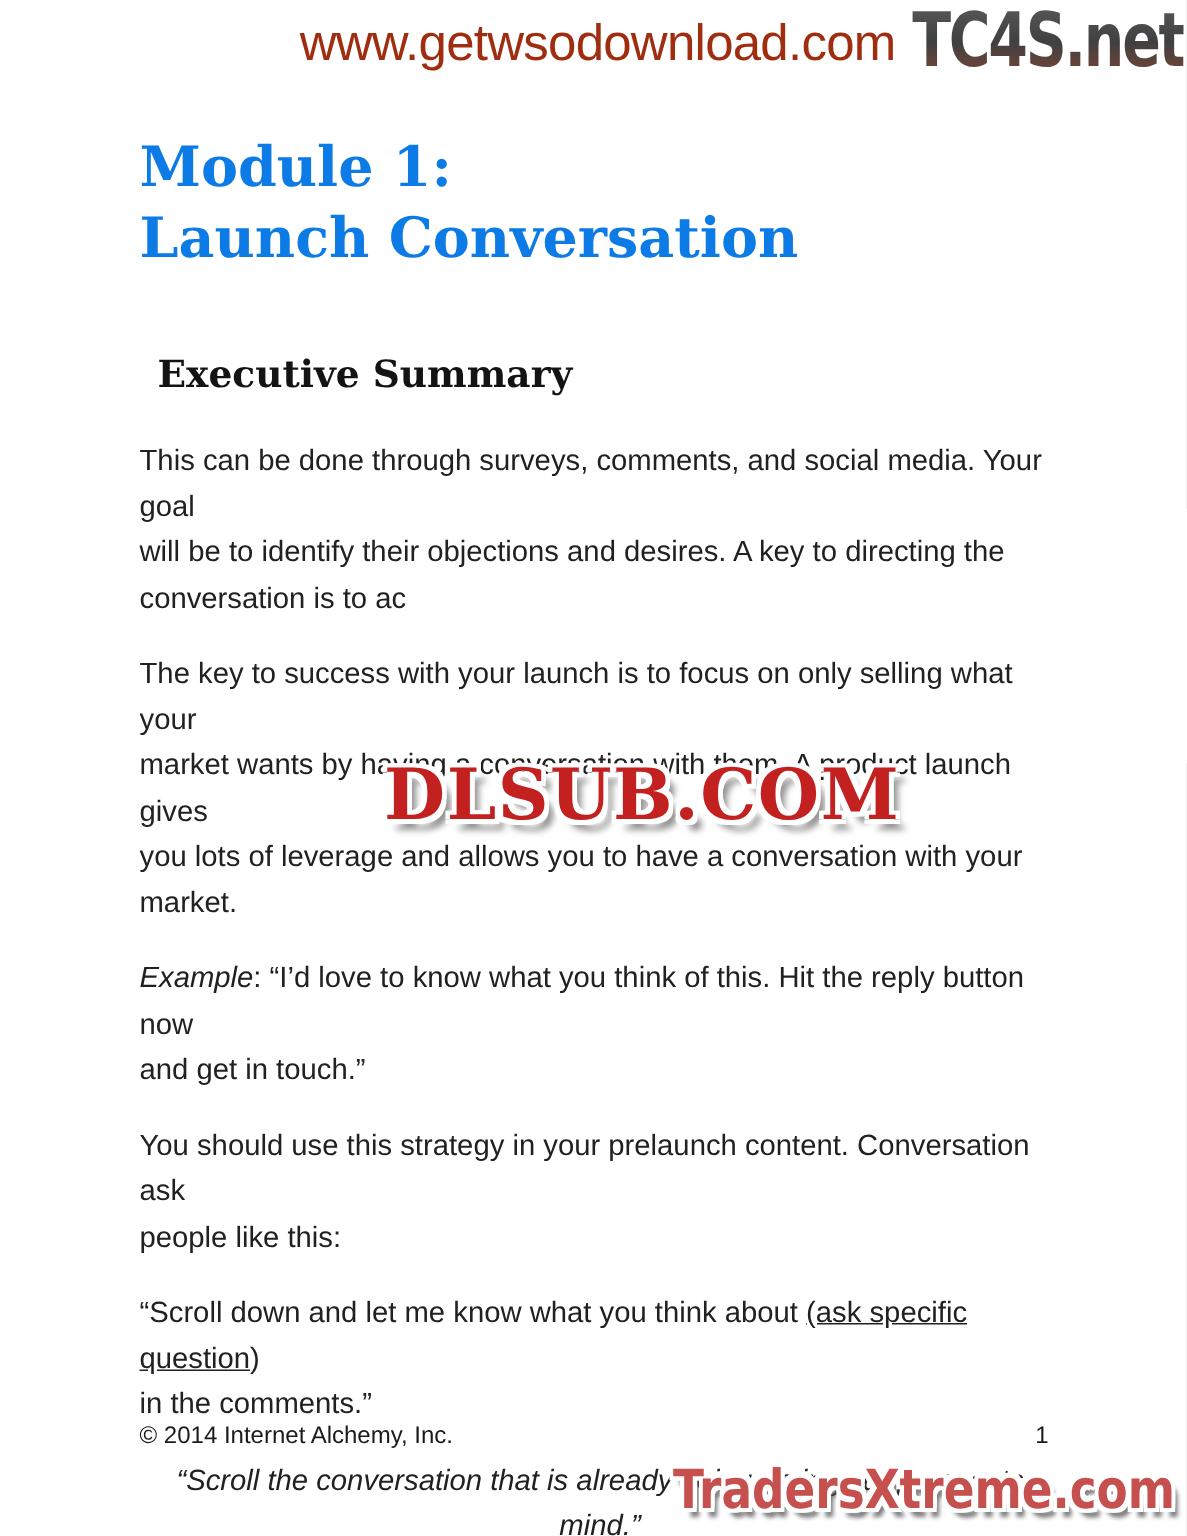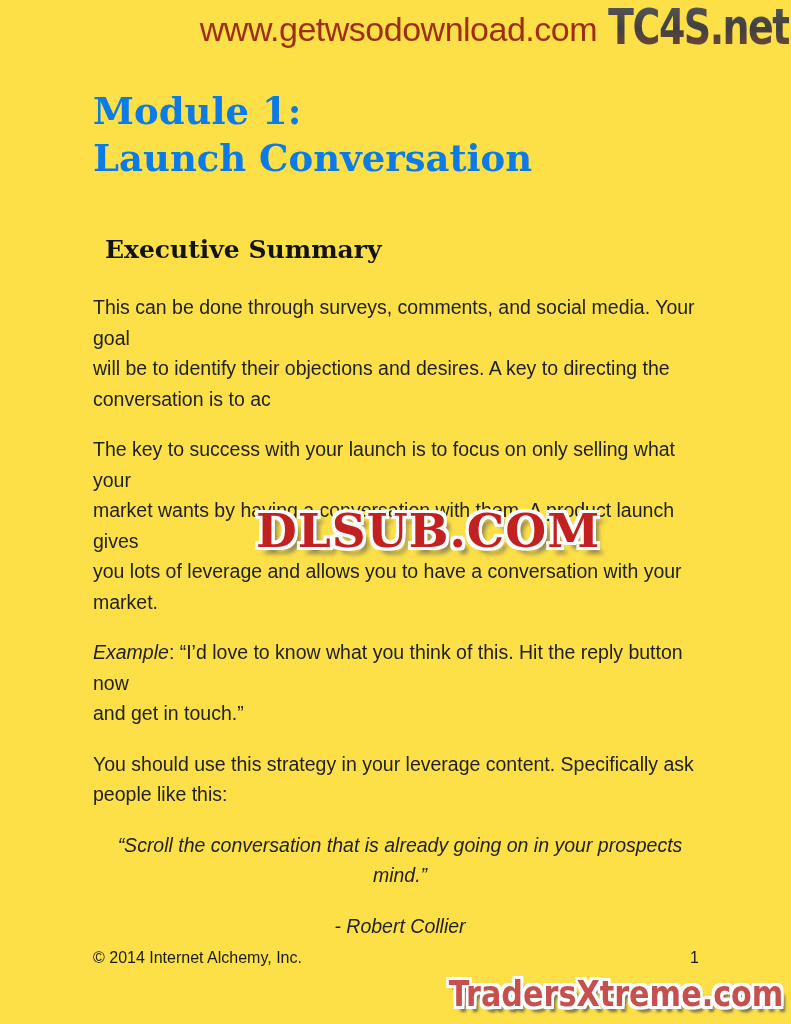--- a/index.html
+++ b/index.html
@@ -1,21 +1,21 @@
 <!DOCTYPE html>
 <html><head>
 <meta charset="utf-8">
 <style>
   * { margin: 0; padding: 0; box-sizing: border-box; }
   html, body { background: #e8e8e8; }
   .page {
     position: relative;
     width: 791px;
     height: 1024px;
-    background: #fde047;
+    background: #ffffff;
     margin: 0 auto;
     overflow: hidden;
     font-family: "Liberation Sans", sans-serif;
   }
 
   
   .wm-header { position: absolute; top: 0; left: 0; right: 0; height: 56px; }
   .wm-site {
     position: absolute; top: 10px; right: 194px;
     font-size: 34px; line-height: 38px; letter-spacing: -0.5px;
@@ -111,22 +111,24 @@
   <div class="body-flow">
     <p>This can be done through surveys, comments, and social media. Your goal
 will be to identify their objections and desires. A key to directing the
 conversation is to ac</p>
     <p>The key to success with your launch is to focus on only selling what your
 market wants by having a conversation with them. A product launch gives
 you lots of leverage and allows you to have a conversation with your
 market.</p>
     <p><span class="italic">Example</span><span>: “I’d love to know what you think of this. Hit the reply button now
 and get in touch.”</span></p>
-    <p>You should use this strategy in your leverage content. Specifically ask
+    <p>You should use this strategy in your prelaunch content. Conversation ask
 people like this:</p>
+    <p><span>“Scroll down and let me know what you think about </span><span class="underlined">(ask specific question</span><span>)
+in the comments.”</span></p>
     <p class="quote-line">“Scroll the conversation that is already going on in your prospects mind.”</p>
     <p class="attribution">- Robert Collier</p>
   </div>
 
   <div class="wm-dlsub">DLSUB.COM</div>
 
   <div class="footer">
     <span>© 2014 Internet Alchemy, Inc.</span>
     <span>1</span>
   </div>

